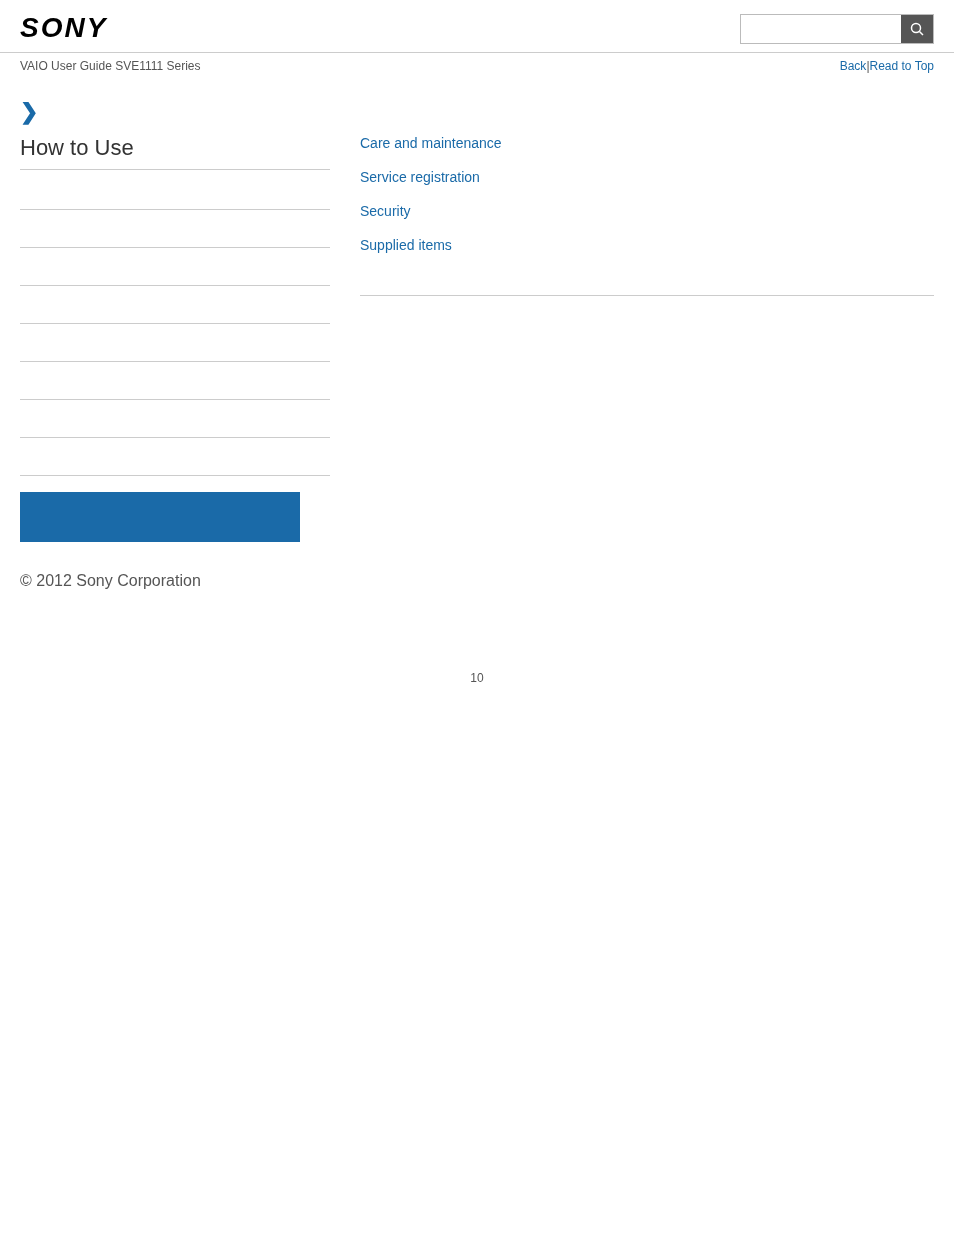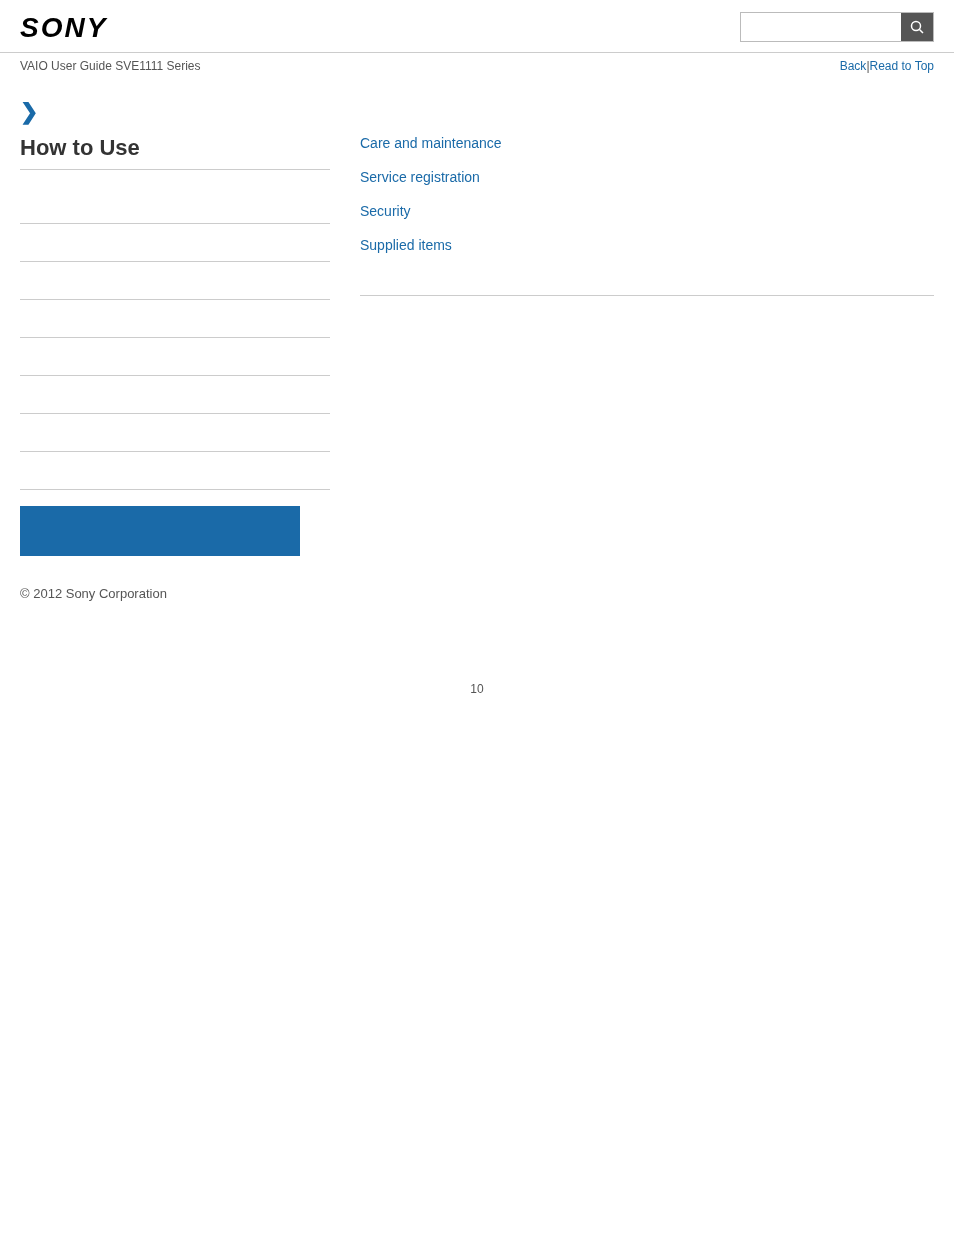--- a/index.html
+++ b/index.html
@@ -13,21 +13,21 @@
       font-size: 13px;
       color: #333;
       background: #fff;
       width: 954px;
       min-height: 1235px;
     }
 
     
     .header {
       display: flex;
-      align-items: flex-start;
+      align-items: flex-end;
       justify-content: space-between;
       padding: 12px 20px 8px 20px;
       border-bottom: 1px solid #ccc;
     }
 
     .sony-logo {
       font-size: 28px;
       font-weight: 900;
       color: #000;
       letter-spacing: 2px;
@@ -111,23 +111,23 @@
     }
 
     
     .sidebar {
       width: 310px;
       flex-shrink: 0;
     }
 
     .sidebar-title {
       font-size: 22px;
-      font-weight: 700;
+      font-weight: 400;
       color: #333;
-      margin-bottom: 16px;
+      margin-bottom: 2px;
       padding-bottom: 8px;
       border-bottom: 1px solid #ccc;
     }
 
     .sidebar-item {
       padding: 10px 0;
       border-bottom: 1px solid #ccc;
       font-size: 12px;
       color: #888;
       height: 38px;
@@ -164,21 +164,21 @@
       color: #1a6aa8;
       text-decoration: none;
       font-size: 14px;
       margin-bottom: 18px;
       cursor: pointer;
     }
 
     
     .footer {
       margin-top: 30px;
-      font-size: 13px;
+      font-size: 16px;
       color: #555;
     }
 
     
     .page-number {
       text-align: center;
       margin-top: 61px;
       font-size: 12px;
       color: #555;
     }

